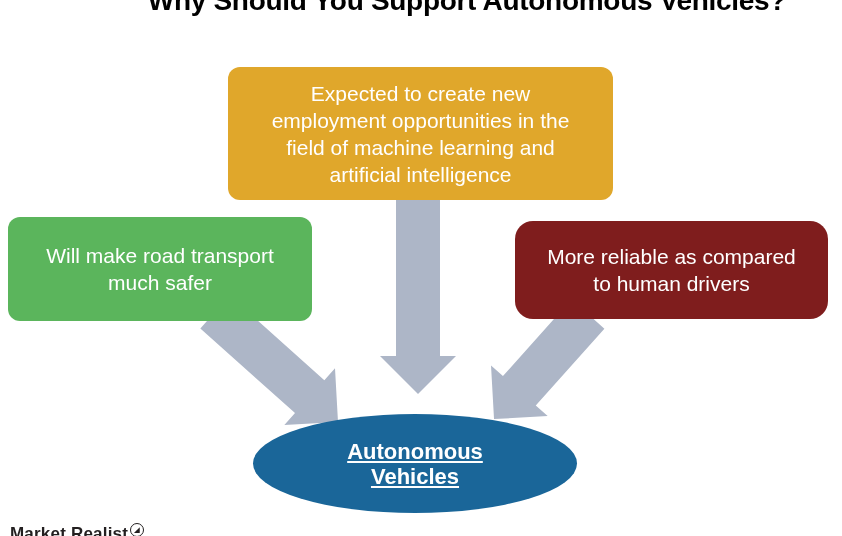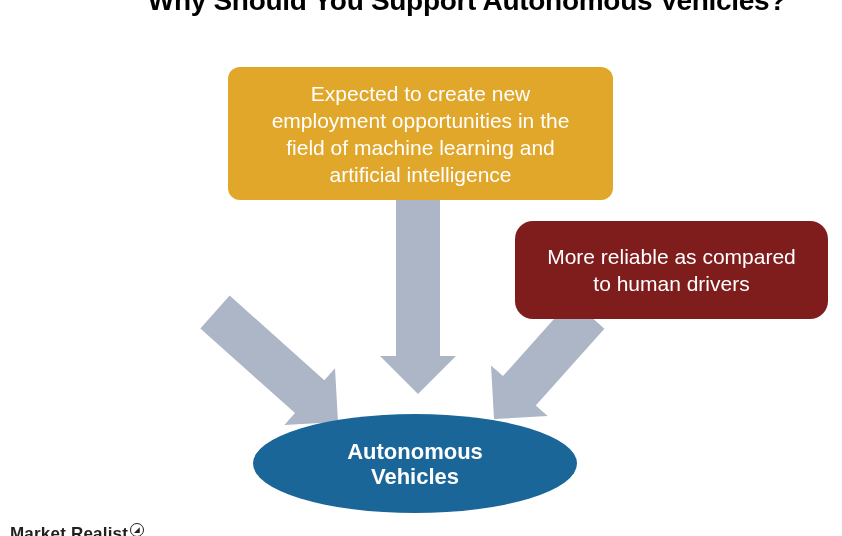--- a/index.html
+++ b/index.html
@@ -63,21 +63,21 @@
     border-radius: 50%;
     display: flex;
     align-items: center;
     justify-content: center;
     text-align: center;
     color: #ffffff;
     font-weight: bold;
     font-size: 22px;
     line-height: 25px;
   }
-  .center-ellipse .ellipse-text { max-width: 170px; display: block; }
+  .center-ellipse .ellipse-text { max-width: 170px; display: block; text-decoration: underline; }
 
   .brand-footer {
     position: absolute;
     left: 10px;
     top: 523px;
     font-size: 17px;
     font-weight: bold;
     color: #231f20;
     letter-spacing: 0.2px;
     white-space: nowrap;
@@ -114,20 +114,23 @@
 
     <g transform="translate(588,314) rotate(131.8)">
       <polygon points="0,-22 103,-22 103,-38 141,0 103,38 103,22 0,22" fill="#ADB6C7"></polygon>
     </g>
   </svg>
 
   <div id="box-employment" class="reason-box" style="background-color: rgb(224, 167, 43);">
     <span class="box-text">Expected to create new employment opportunities in the field of machine learning and artificial intelligence</span>
   </div>
 
+  <div id="box-safety" class="reason-box" style="background-color: rgb(91, 181, 92);">
+    <span class="box-text">Will make road transport much safer</span>
+  </div>
 
   <div id="box-reliability" class="reason-box" style="background-color: #7f1d1d; border-radius: 18px;">
     <span class="box-text">More reliable as compared to human drivers</span>
   </div>
 
   <div class="center-ellipse" style="background-color: rgb(26, 102, 153);">
     <span class="ellipse-text">Autonomous Vehicles</span>
   </div>
 
   <div class="brand-footer">

